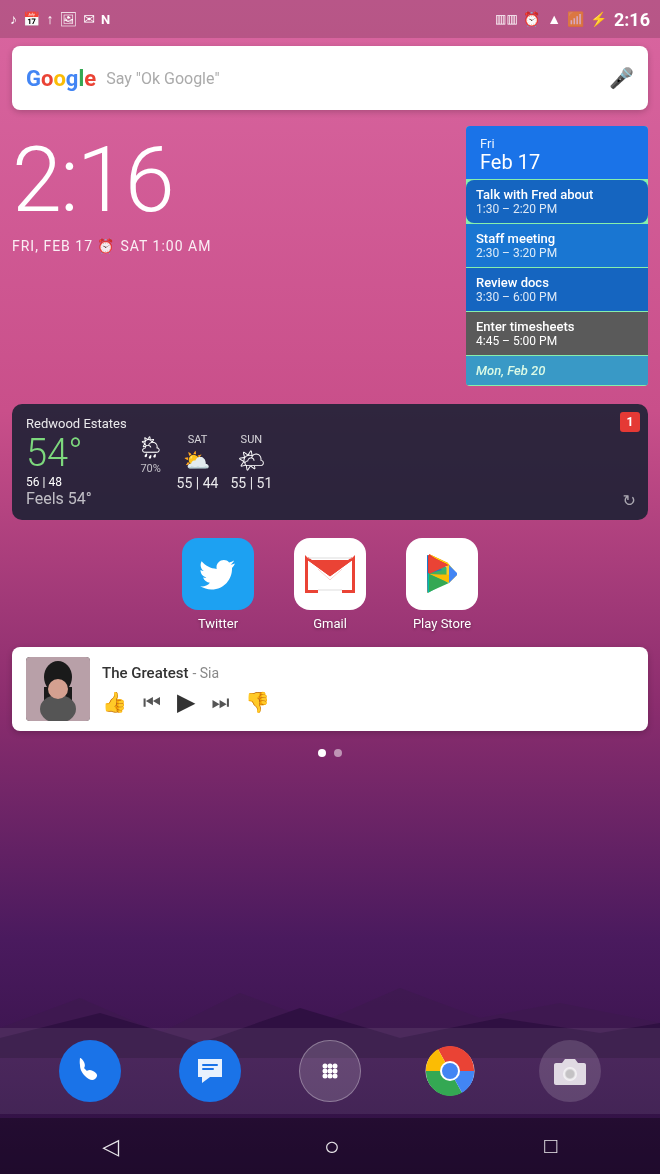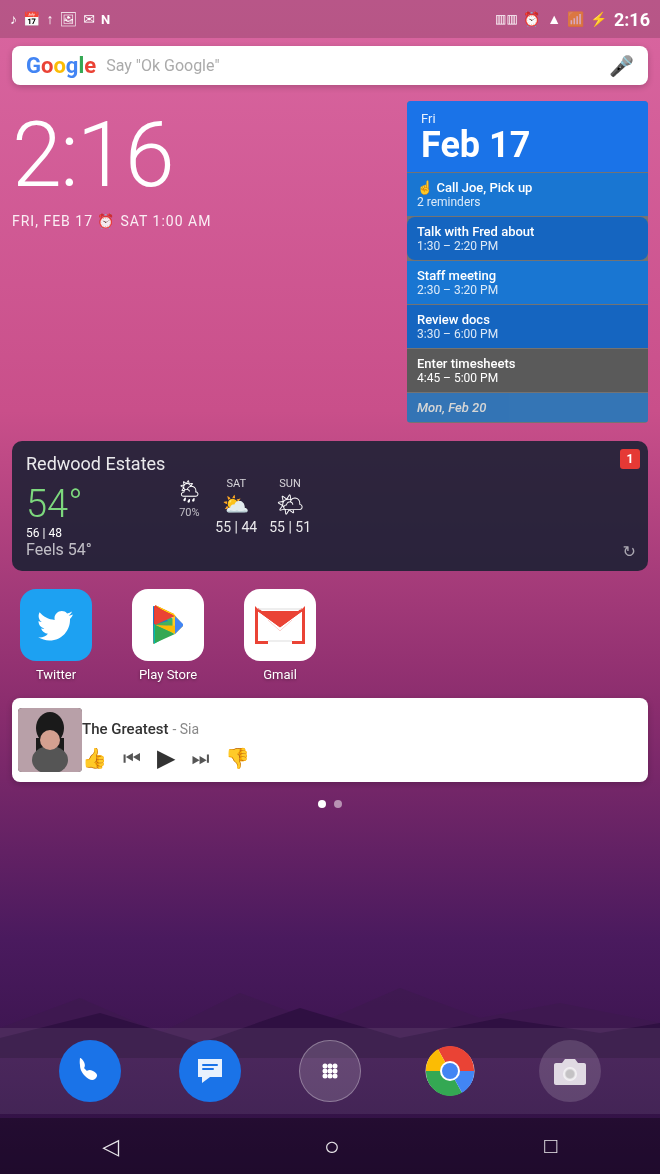--- a/index.html
+++ b/index.html
@@ -39,21 +39,21 @@
       color: white;
       font-size: 18px;
       font-weight: bold;
     }
 
     
     .search-bar {
       margin: 8px 12px;
       background: white;
       border-radius: 8px;
-      height: 39px;
+      height: 64px;
       display: flex;
       align-items: center;
       padding: 0 14px;
       box-shadow: 0 2px 6px rgba(0,0,0,0.2);
     }
     .google-logo {
       font-size: 22px;
       font-weight: bold;
       margin-right: 10px;
     }
@@ -94,37 +94,37 @@
     .clock-date {
       color: white;
       font-size: 14px;
       margin-top: 12px;
       letter-spacing: 1px;
       opacity: 0.9;
     }
 
     
     .calendar-widget {
-      width: 241px;
-      background: #737373;
+      width: 182px;
+      background: #86efac;
       border-radius: 4px;
       overflow: hidden;
     }
     .cal-header {
       background: #1a73e8;
       padding: 10px 14px 6px;
     }
     .cal-day-name {
       color: rgba(255,255,255,0.9);
       font-size: 13px;
     }
     .cal-date {
       color: white;
-      font-size: 36px;
-      font-weight: 700;
+      font-size: 20px;
+      font-weight: 400;
       line-height: 1.1;
     }
     .cal-event {
       background: #1976D2;
       margin: 1px 0;
       padding: 7px 10px;
       cursor: pointer;
     }
     .cal-event:nth-child(odd) {
       background: #1565C0;
@@ -220,21 +220,21 @@
       font-size: 16px;
     }
     .weather-percent {
       font-size: 11px;
       color: rgba(255,255,255,0.7);
     }
 
     
     .app-row {
       display: flex;
-      justify-content: flex-start;
+      justify-content: center;
       padding: 8px 20px;
       gap: 40px;
     }
     .app-icon-item {
       display: flex;
       flex-direction: column;
       align-items: center;
       gap: 6px;
       cursor: pointer;
     }
@@ -267,22 +267,23 @@
       width: 42px;
       height: 42px;
     }
 
     
     .music-player {
       margin: 8px 12px;
       background: white;
       border-radius: 8px;
       display: flex;
-      align-items: flex-end;
-      padding: 10px 6px;
+      align-items: center;
+      padding: 10px 14px;
+      gap: 12px;
       box-shadow: 0 2px 6px rgba(0,0,0,0.2);
     }
     .music-thumbnail {
       width: 64px;
       height: 64px;
       border-radius: 4px;
       background: linear-gradient(135deg, #333 0%, #666 100%);
       overflow: hidden;
       flex-shrink: 0;
       display: flex;
@@ -436,27 +437,20 @@
       <span>SAT 1:00 AM</span>
     </div>
   </div>
 
   <div class="calendar-widget">
     <div class="cal-header">
       <div class="cal-day-name">Fri</div>
       <div class="cal-date">Feb 17</div>
     </div>
 
-    <div class="cal-event" style="background:#1976D2;">
-      <div class="cal-event-title">
-        <span>☝ </span>
-        <span>Call Joe, Pick up</span>
-      </div>
-      <div class="cal-event-time">2 reminders</div>
-    </div>
     <div class="cal-event" style="background:#1565C0;border-radius:8px;">
       <div class="cal-event-title">Talk with Fred about</div>
       <div class="cal-event-time">1:30 – 2:20 PM</div>
     </div>
     <div class="cal-event" style="background:#1976D2;">
       <div class="cal-event-title">Staff meeting</div>
       <div class="cal-event-time">2:30 – 3:20 PM</div>
     </div>
     <div class="cal-event" style="background:#1565C0;">
       <div class="cal-event-title">Review docs</div>
@@ -467,21 +461,21 @@
       <div class="cal-event-time">4:45 – 5:00 PM</div>
     </div>
     <div class="cal-event" style="background:#1976D2; opacity:0.7;font-style:italic;">
       <div class="cal-event-title">Mon, Feb 20</div>
     </div>
   </div>
 </div>
 
 <div class="weather-widget">
   <div class="weather-left">
-    <div style="font-size:18px; color:rgba(255,255,255,0.9); margin-bottom:8px;">Redwood Estates</div>
+    <div style="font-size:13px; color:rgba(255,255,255,0.9); margin-bottom:0;">Redwood Estates</div>
     <div class="weather-temp">54°</div>
     <div class="weather-hilow">
       <span>56</span> | <span>48</span>
     </div>
     <div class="weather-feels">Feels 54°</div>
   </div>
   <div class="weather-days">
 
     <div class="weather-day">
       <div class="weather-cloud">🌦</div>
@@ -506,20 +500,35 @@
 
 <div class="app-row">
 
   <div class="app-icon-item">
     <div class="app-icon app-icon-twitter">
       <svg class="twitter-bird" viewBox="0 0 42 42" fill="white">
         <path d="M38,10.5c-1.4,0.6-2.9,1-4.4,1.2c1.6-0.9,2.8-2.4,3.4-4.1c-1.5,0.9-3.1,1.5-4.9,1.8 C30.7,7.8,28.9,7,26.8,7c-4,0-7.3,3.3-7.3,7.3c0,0.6,0.1,1.1,0.2,1.6c-6.1-0.3-11.5-3.2-15.1-7.6c-0.6,1.1-1,2.3-1,3.6 c0,2.5,1.3,4.8,3.2,6.1c-1.2,0-2.3-0.4-3.3-0.9v0.1c0,3.6,2.5,6.5,5.9,7.2c-0.6,0.2-1.3,0.3-1.9,0.3c-0.5,0-0.9,0-1.4-0.1 c0.9,2.9,3.6,5,6.8,5.1C10.8,32.4,7.9,33.4,5,33.4c-0.6,0-1.1,0-1.7-0.1c3.2,2,7,3.2,11.1,3.2c13.3,0,20.6-11,20.6-20.6 c0-0.3,0-0.6,0-0.9C36.4,13.4,37.4,12,38,10.5z"></path>
       </svg>
     </div>
     <span class="app-label">Twitter</span>
+  </div>
+
+  <div class="app-icon-item">
+    <div class="app-icon app-icon-gmail">
+      <svg width="50" height="38" viewBox="0 0 50 38">
+        <path d="M3,3 L25,22 L47,3 L47,35 L37,35 L37,13 L25,24 L13,13 L13,35 L3,35 Z" fill="#EA4335"></path>
+        <path d="M3,3 L25,22 L47,3" fill="none" stroke="#EA4335" stroke-width="2"></path>
+        <rect x="3" y="3" width="44" height="32" rx="2" fill="none" stroke="#ddd" stroke-width="1"></rect>
+        <path d="M3,3 L25,21 L47,3 L50,0 L50,38 L37,38 L37,14 L25,25 L13,14 L13,38 L0,38 L0,0 Z" fill="#EA4335"></path>
+
+        <path d="M3,5 L3,35 L13,35 L13,14 L25,25 L37,14 L37,35 L47,35 L47,5 L25,21 Z" fill="white"></path>
+        <path d="M3,5 L25,21 L47,5" fill="#EA4335" stroke="#EA4335" stroke-width="1"></path>
+      </svg>
+    </div>
+    <span class="app-label">Gmail</span>
   </div>
 
   <div class="app-icon-item">
     <div class="app-icon app-icon-playstore">
       <svg width="46" height="46" viewBox="0 0 46 46">
 
         <path d="M8,4 L38,23 L8,42 Z" fill="#ccc"></path>
         <path d="M8,4 L23,23 L8,42 Z" fill="#1a237e" opacity="0.5"></path>
 
         <path d="M8,4 L38,23 L8,42 L8,4Z" fill="url(#pg)"></path>
@@ -548,35 +557,20 @@
         <path d="M9,22 L27.5,13 L38,23 L27.5,31 L9,42 Z" fill="#4CAF50" opacity="0"></path>
 
         <path d="M10,5 L10,23 L30,14 Z" fill="#EA4335"></path>
         <path d="M10,23 L30,32 L38,24 Z" fill="#FBBC04"></path>
         <path d="M10,5 L30,14 L38,22 Z" fill="#FBBC04" opacity="0"></path>
         <path d="M10,41 L10,23 L30,32 Z" fill="#34A853"></path>
         <path d="M30,14 L38,22 L38,24 L30,32 Z" fill="#4285F4"></path>
       </svg>
     </div>
     <span class="app-label">Play Store</span>
-  </div>
-
-  <div class="app-icon-item">
-    <div class="app-icon app-icon-gmail">
-      <svg width="50" height="38" viewBox="0 0 50 38">
-        <path d="M3,3 L25,22 L47,3 L47,35 L37,35 L37,13 L25,24 L13,13 L13,35 L3,35 Z" fill="#EA4335"></path>
-        <path d="M3,3 L25,22 L47,3" fill="none" stroke="#EA4335" stroke-width="2"></path>
-        <rect x="3" y="3" width="44" height="32" rx="2" fill="none" stroke="#ddd" stroke-width="1"></rect>
-        <path d="M3,3 L25,21 L47,3 L50,0 L50,38 L37,38 L37,14 L25,25 L13,14 L13,38 L0,38 L0,0 Z" fill="#EA4335"></path>
-
-        <path d="M3,5 L3,35 L13,35 L13,14 L25,25 L37,14 L37,35 L47,35 L47,5 L25,21 Z" fill="white"></path>
-        <path d="M3,5 L25,21 L47,5" fill="#EA4335" stroke="#EA4335" stroke-width="1"></path>
-      </svg>
-    </div>
-    <span class="app-label">Gmail</span>
   </div>
 </div>
 
 <svg class="mountains" viewBox="0 0 660 80" preserveAspectRatio="none">
   <path d="M0,80 L0,50 L80,20 L160,55 L240,15 L320,45 L400,10 L480,40 L560,25 L660,45 L660,80 Z" fill="#3d1a4e" opacity="0.7"></path>
   <path d="M0,80 L0,60 L100,35 L200,65 L300,30 L400,60 L500,40 L600,55 L660,45 L660,80 Z" fill="#2d1040" opacity="0.9"></path>
 </svg>
 
 <div class="music-player">
   <div class="music-thumbnail">

